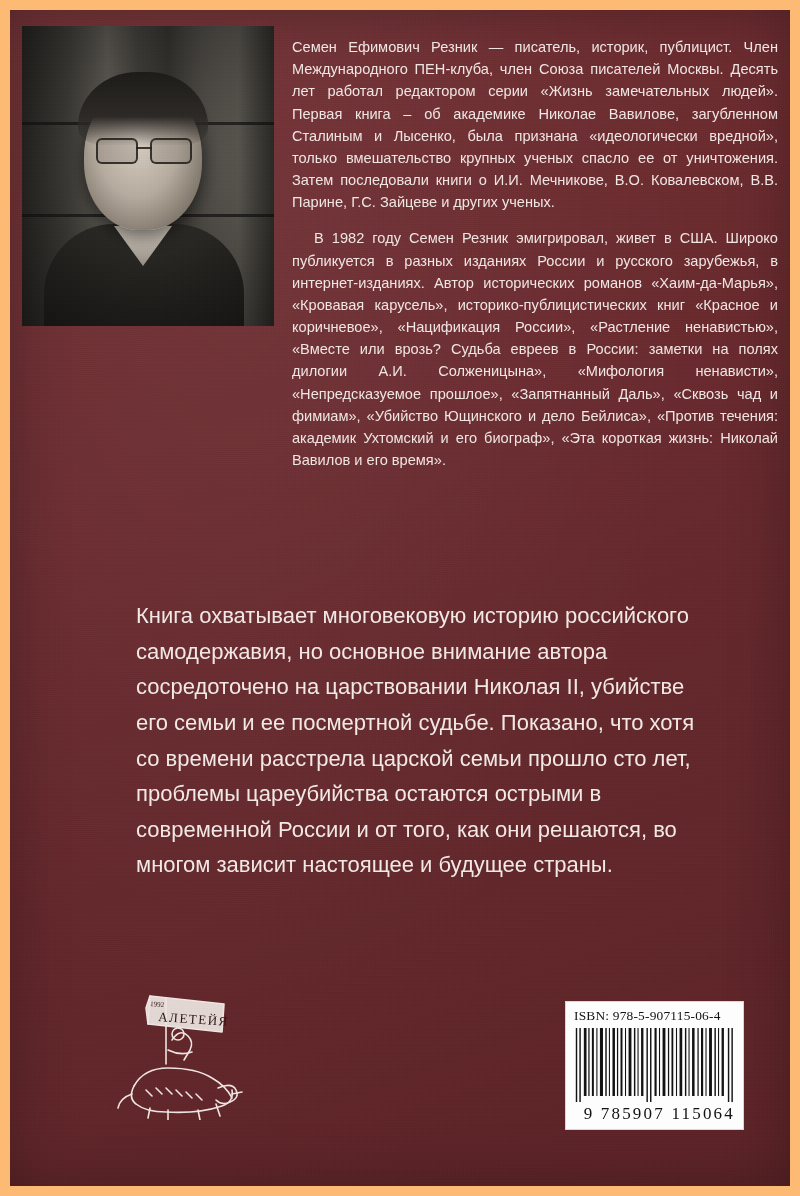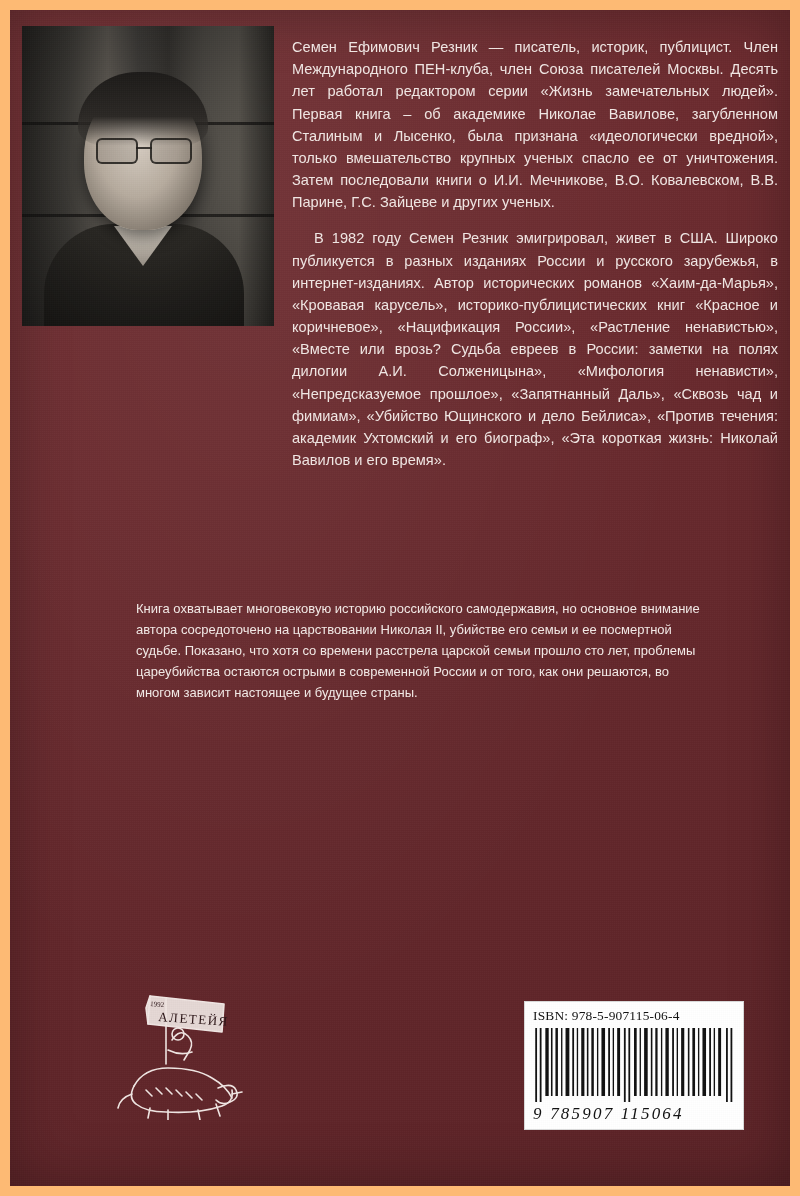--- a/index.html
+++ b/index.html
@@ -142,42 +142,42 @@
   }
   #bio p { margin: 0; }
   #bio p + p { text-indent: 22px; margin-top: 14px; }
 
   #annotation {
     position: absolute;
     left: 126px;
     top: 588px;
     width: 580px;
     color: #f3eae7;
-    font-size: 13px;
+    font-size: 22px;
     line-height: 1.62;
     text-align: left;
   }
   #annotation p { margin: 0; }
 
   
   #logo {
     position: absolute;
     left: 96px;
     top: 980px;
     width: 170px;
     height: 130px;
   }
   #logo svg { display: block; }
 
   
   #barcode-block {
     position: absolute;
     right: 46px;
     bottom: 56px;
-    width: 220px;
+    width: 179px;
     background: #ffffff;
     padding: 6px 8px 5px 8px;
     box-sizing: border-box;
     border: 1px solid #d8d8d8;
   }
   #isbn-text {
     font-family: "Liberation Serif", serif;
     font-size: 13.4px;
     color: #111;
     letter-spacing: 0.2px;
@@ -187,23 +187,22 @@
   #barcode-bars {
     height: 74px;
     width: 100%;
     display: block;
   }
   #barcode-digits {
     font-family: "Liberation Serif", serif;
     font-size: 17px;
     color: #111;
     letter-spacing: 2.2px;
-    text-align: left;
+    text-align: right;
     margin-top: 2px;
-    font-style: italic;
   }
 </style>
 </head>
 <body>
 
 <div id="page">
   <div id="cover">
 
     <div id="photo">
       <div class="bg-shelf"></div>

